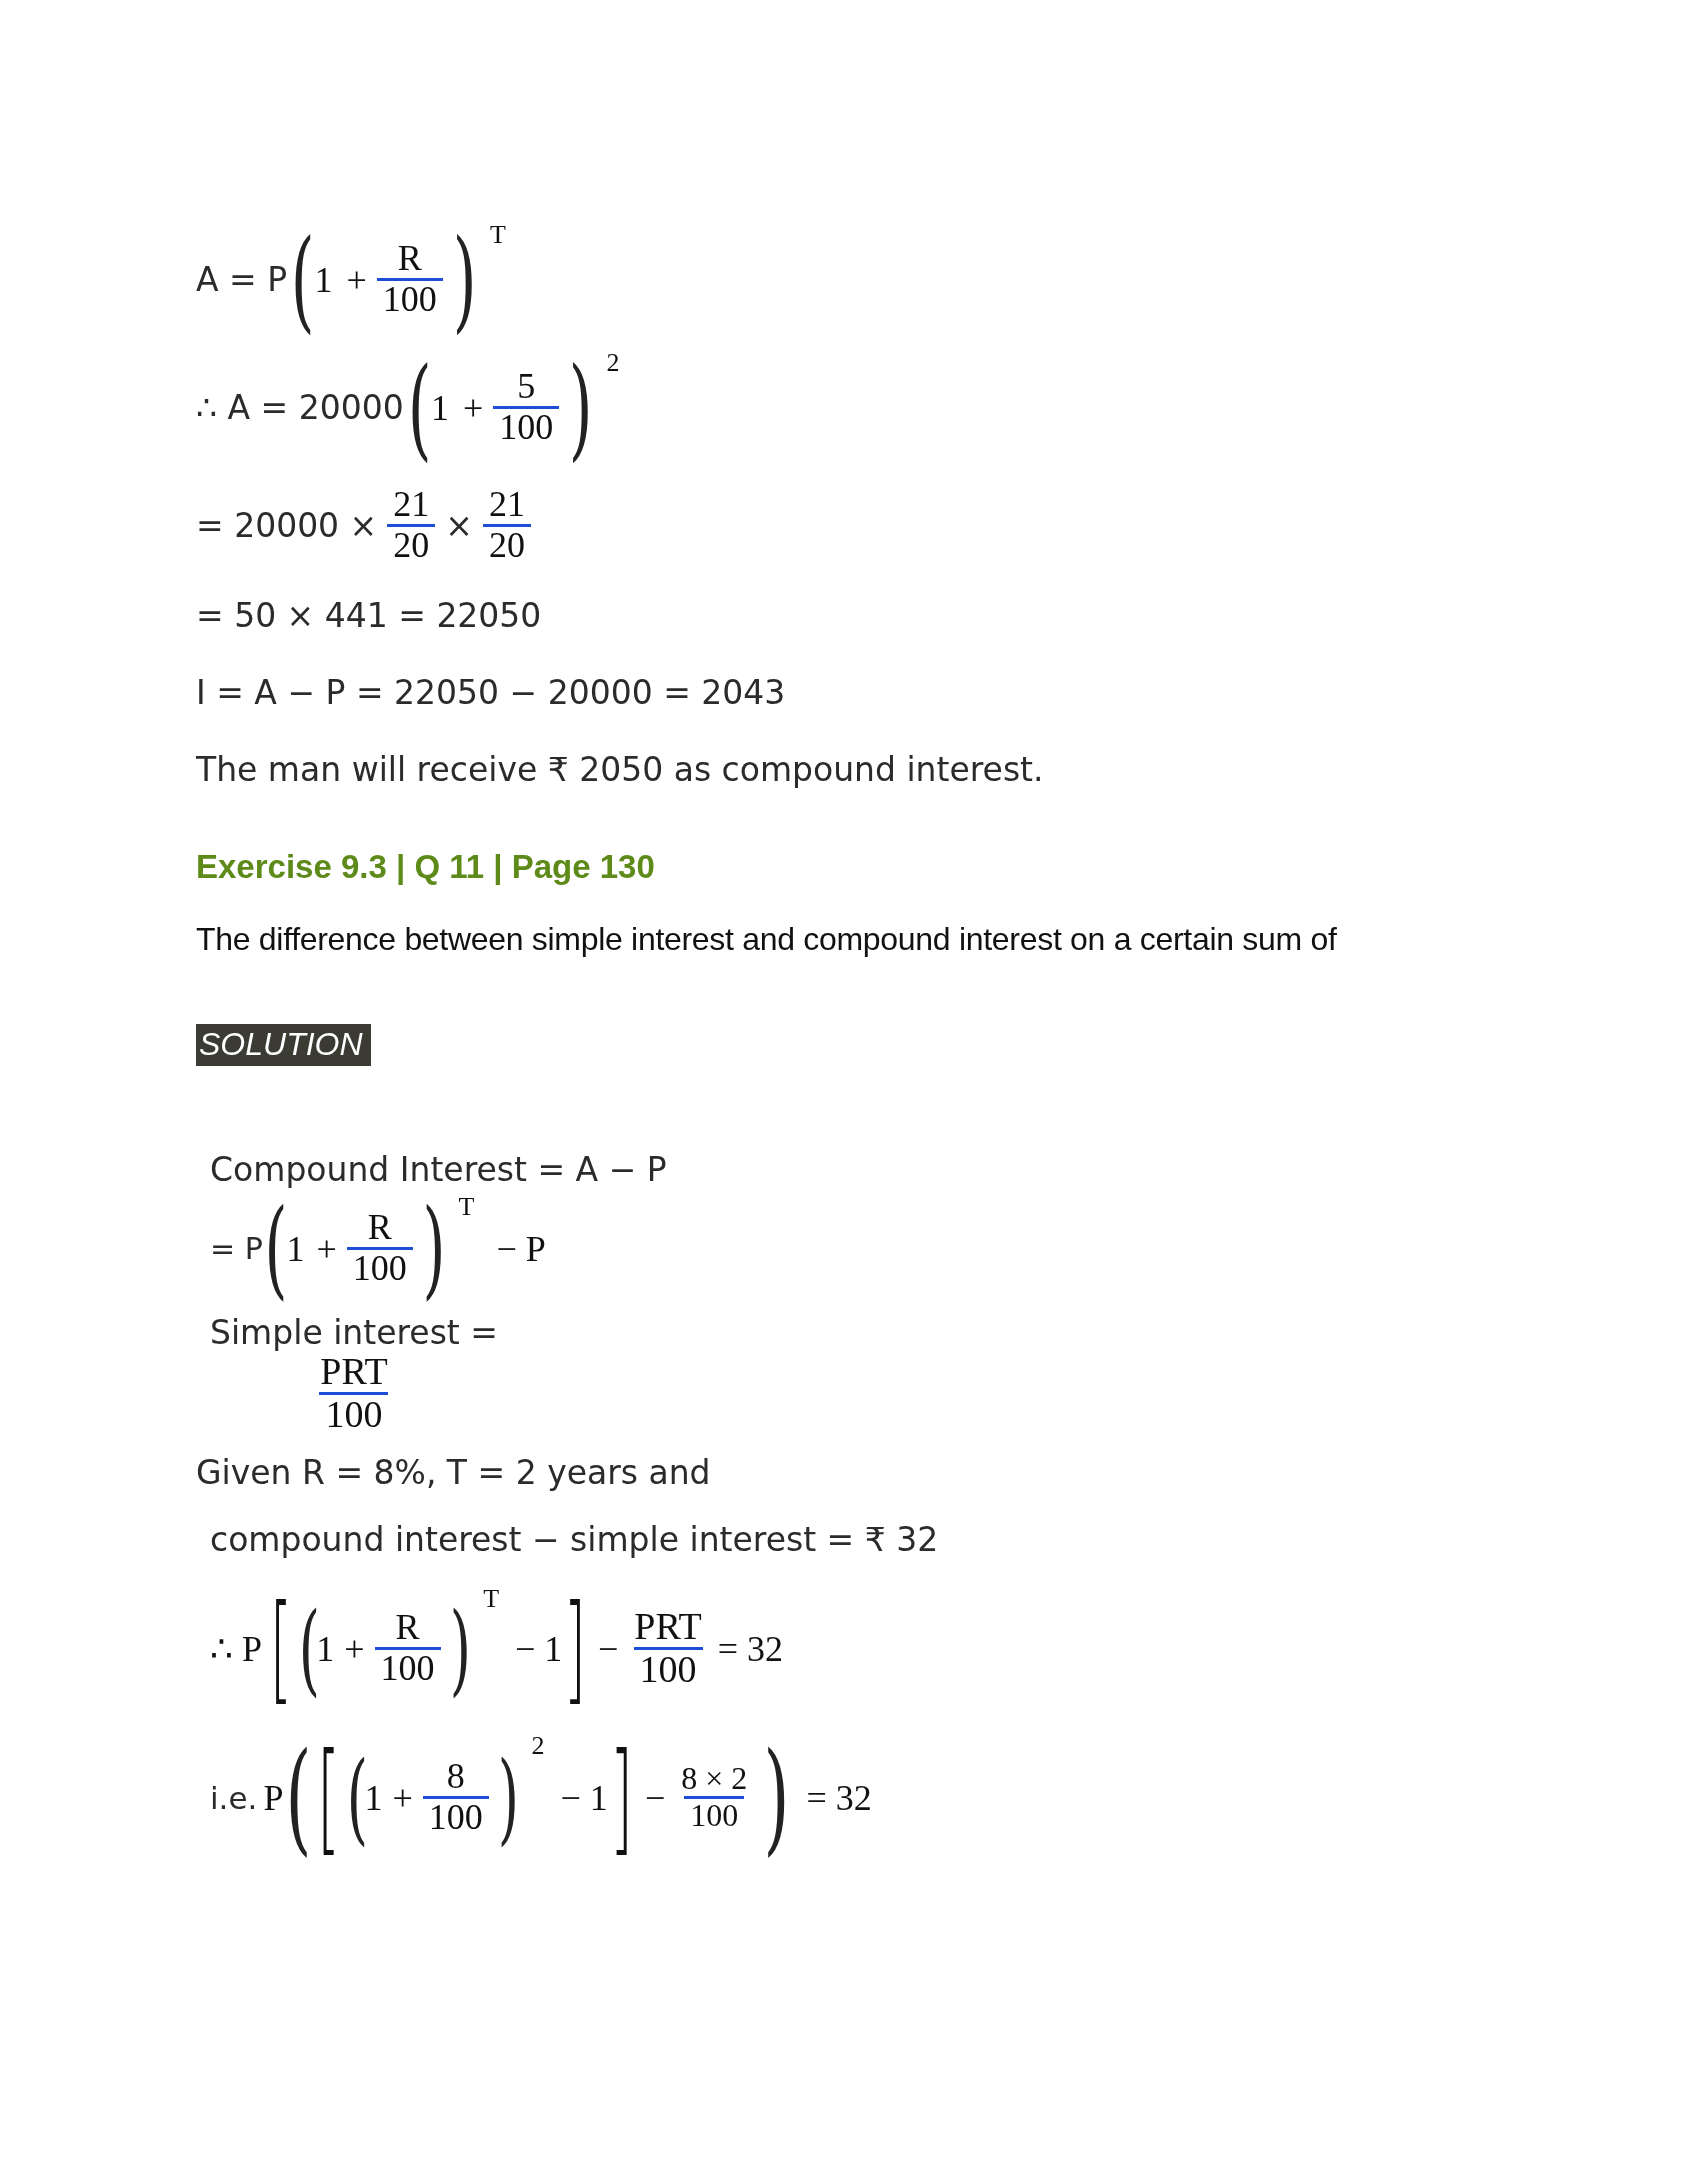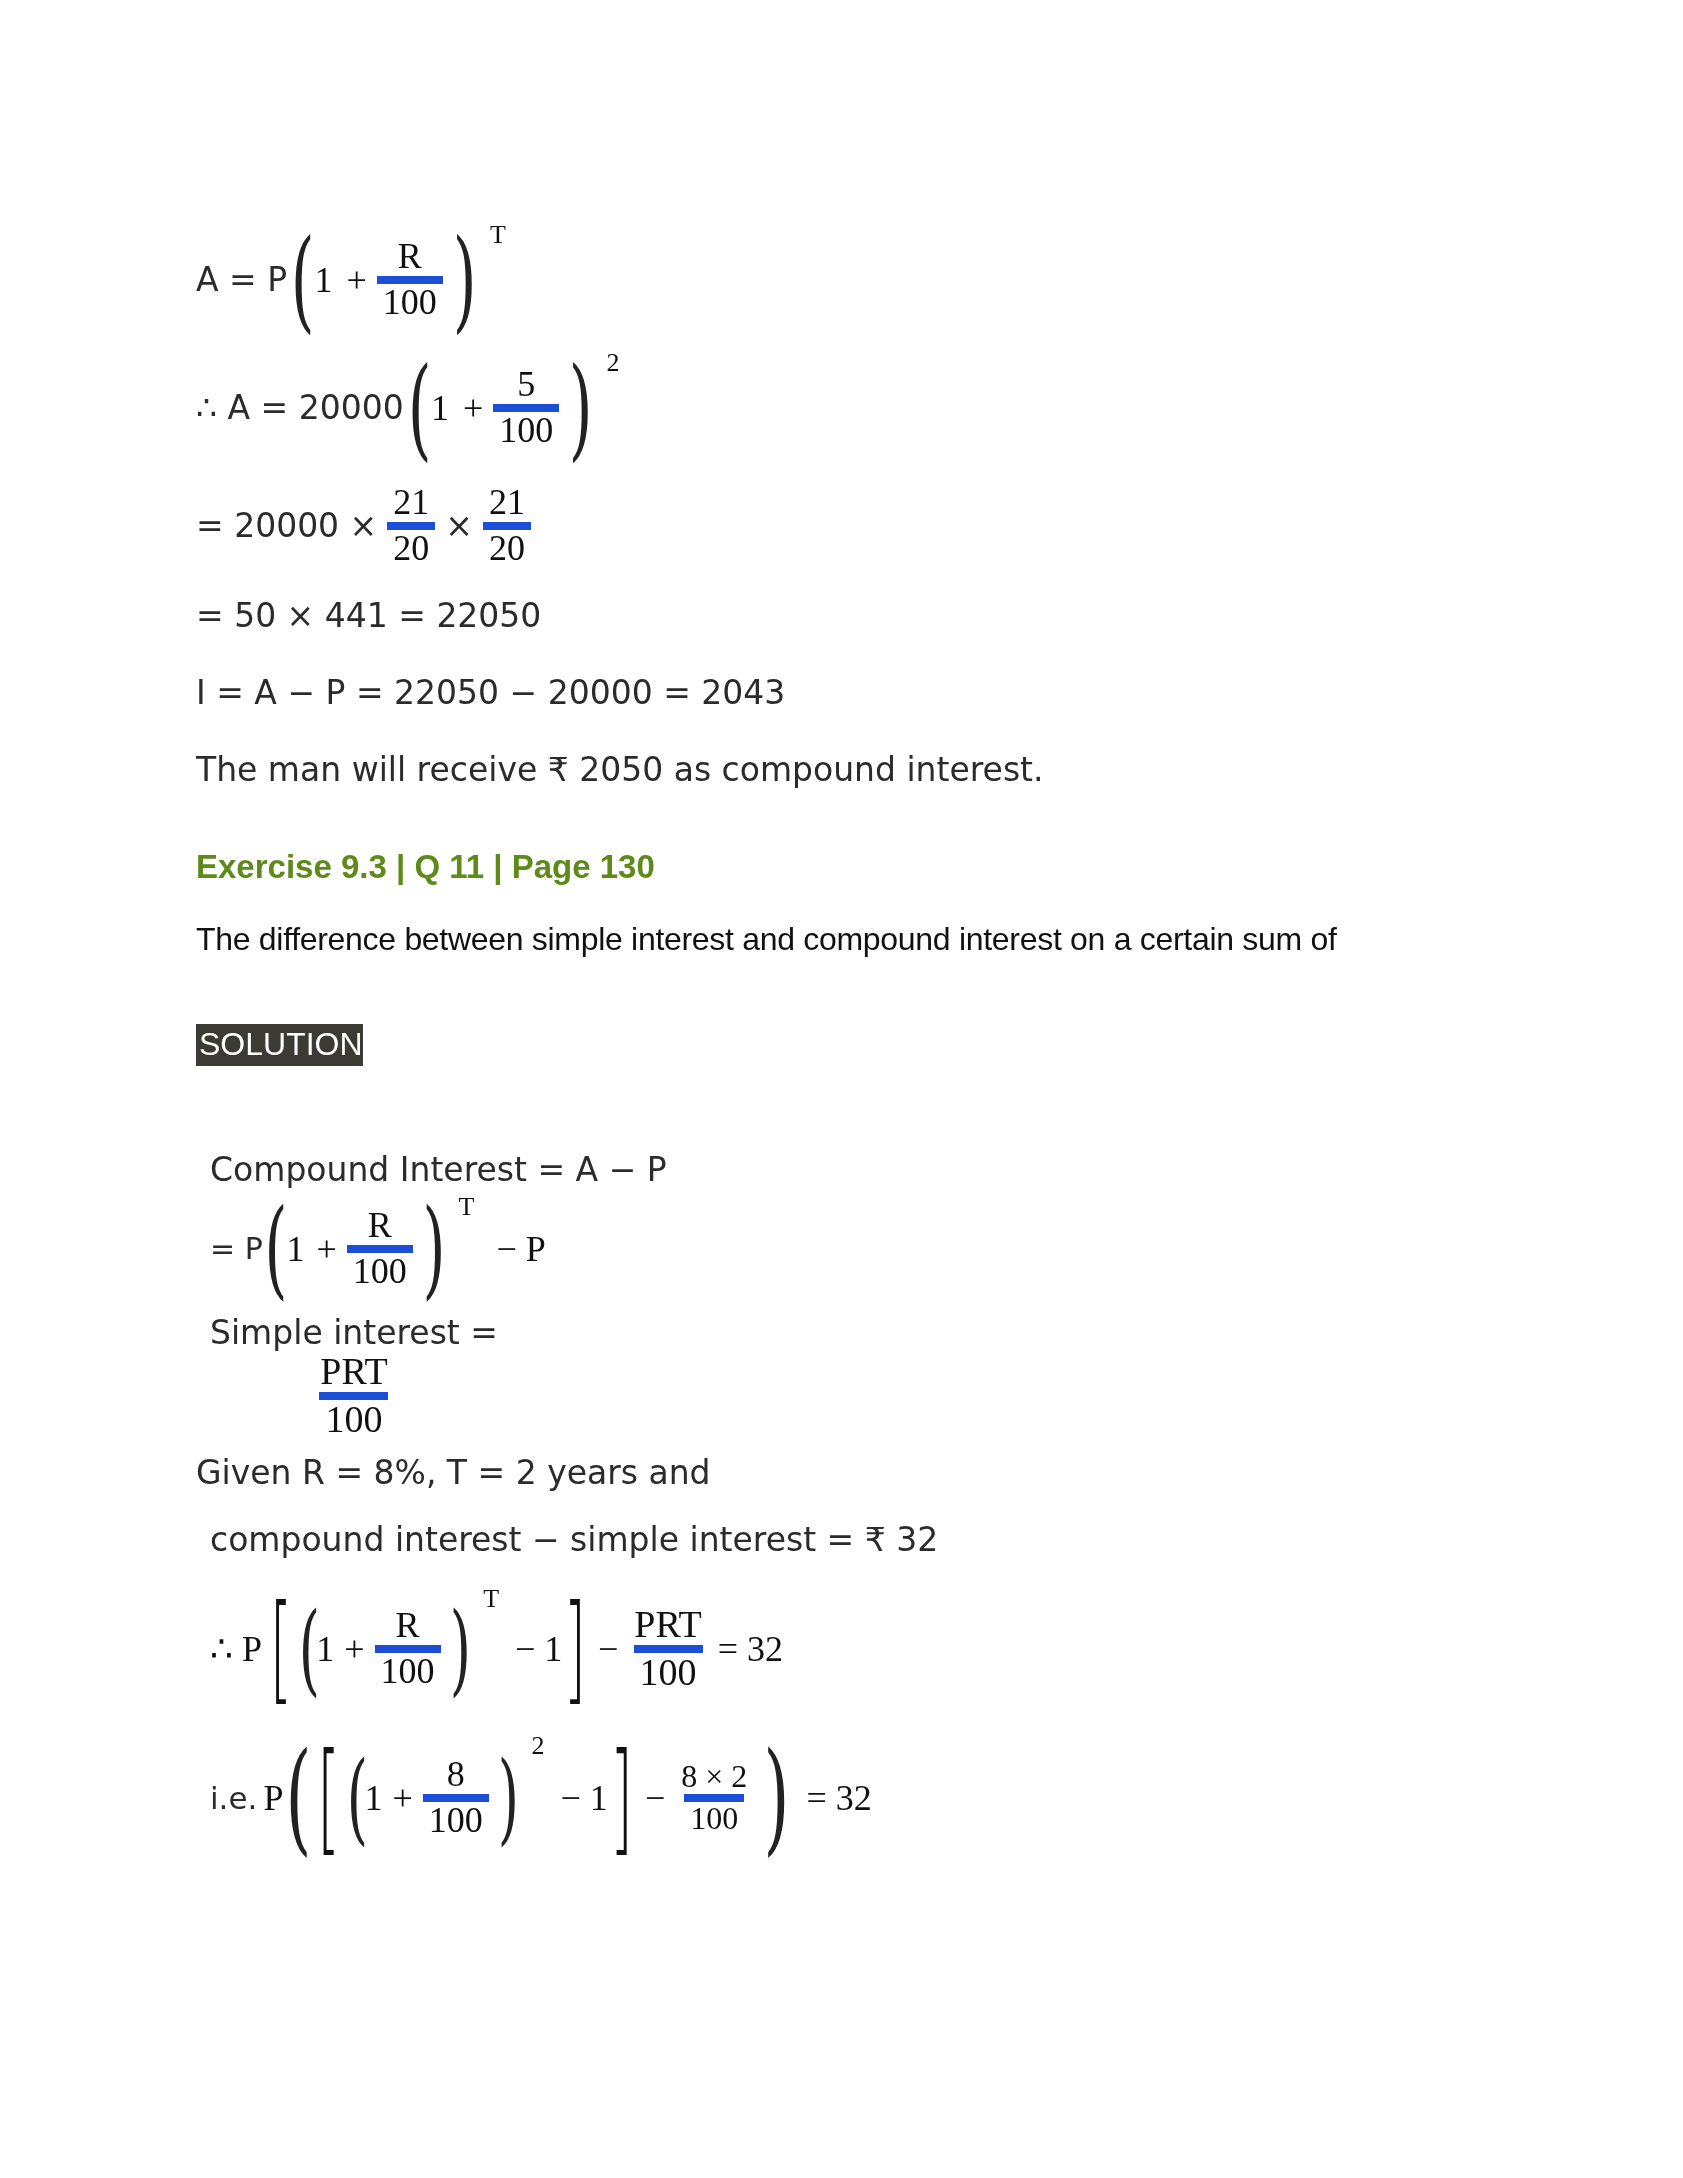--- a/index.html
+++ b/index.html
@@ -3,26 +3,26 @@
 <meta charset="utf-8">
 <style>
   html, body { margin: 0; padding: 0; background: #ffffff; }
   body { width: 1683px; height: 2178px; position: relative; overflow: hidden; color: #111; }
   .abs { position: absolute; white-space: nowrap; }
   .sans { font-family: "DejaVu Sans", sans-serif; color: #2b2b2b; }
   .serif { font-family: "Liberation Serif", "DejaVu Serif", serif; color: #111; }
   .line { display: flex; align-items: center; }
   .frac { display: inline-flex; flex-direction: column; align-items: center; margin: 0 10px; }
   .frac .num { padding: 0 6px; line-height: 1.05; }
-  .frac .den { padding: 0 6px; line-height: 1.05; border-top: 8px solid #1d4ed8; }
+  .frac .den { padding: 0 6px; line-height: 1.05; border-top: 3px solid #1d4ed8; }
   .paren { font-family: "DejaVu Serif", serif; font-weight: 200; transform: scaleX(0.55); display: inline-block; line-height: 1; color: #222; }
   .sup { position: relative; font-size: 26px; align-self: flex-start; margin-left: 4px; }
   .heading { font-family: "Liberation Sans", sans-serif; font-weight: bold; color: #5d8a19; font-size: 33px; }
   .question { font-family: "Liberation Sans", sans-serif; font-size: 32px; color: #111; line-height: 40px; letter-spacing: -0.3px; margin-top: 12px; }
-  .badge { background: #3b3b33; color: #fff; font-family: "Liberation Sans", sans-serif; font-size: 32px; padding: 2px 0 3px 3px; }
+  .badge { background: #3b3b33; color: #fff; font-family: "Liberation Sans", sans-serif; font-style: italic; font-size: 32px; padding: 2px 8px 3px 3px; }
   .bracket { font-family: "DejaVu Sans", sans-serif; font-weight: 100; transform: scaleX(0.5); display: inline-block; line-height: 1; }
 </style>
 </head>
 <body>
 
 <div class="abs line" style="left:196px; top:220px; height:119px;">
   <span class="sans" style="font-size:33px;">A = P</span>
   <span class="paren" style="font-size:111px; margin-left:-6px;">(</span>
   <span class="serif" style="font-size:36px; margin-left:-10px;">1</span>
   <span class="serif" style="font-size:36px; margin-left:14px;">+</span>

